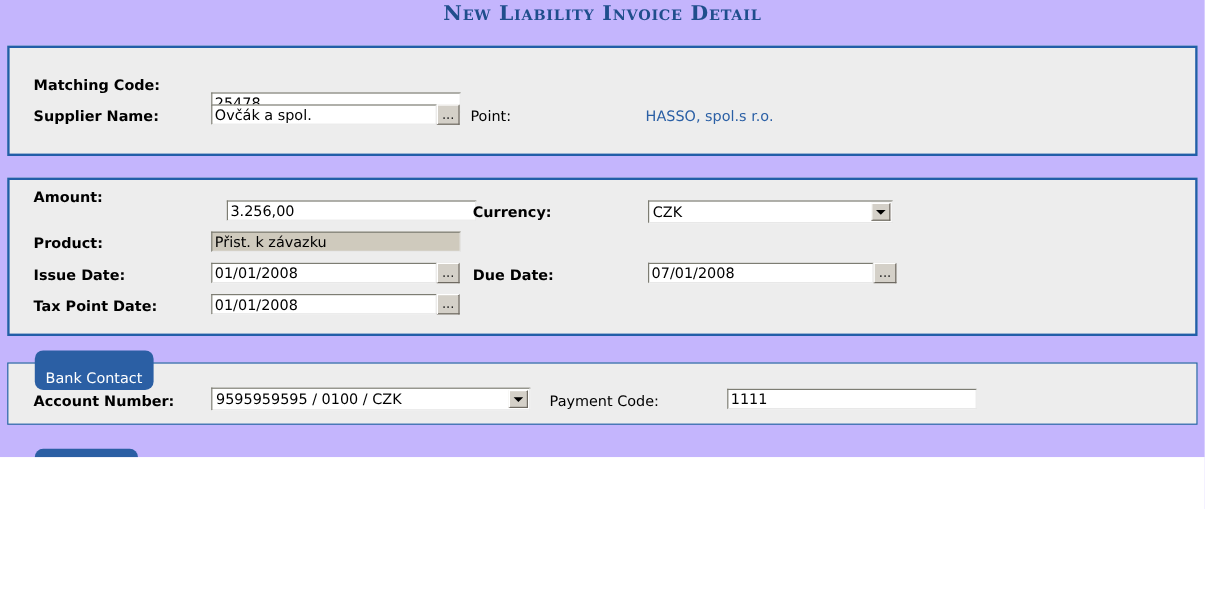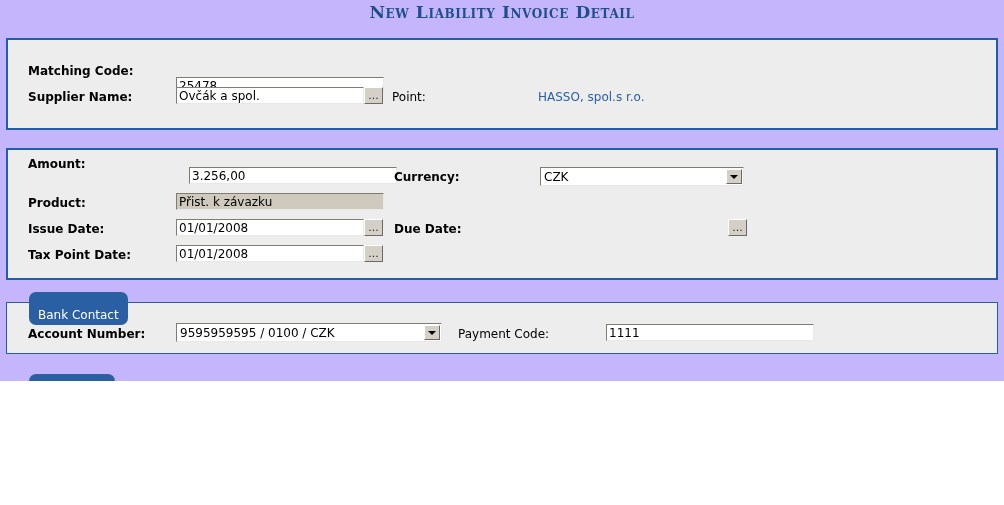--- a/index.html
+++ b/index.html
@@ -276,20 +276,21 @@
   </div>
 
   <div class="lbl" style="left:28px; top:196px;">Product:</div>
   <input class="ipt ipt-ro" readonly="" style="left: 176px; top: 193px; width: 208px; height: 17px;" value="Přist. k závazku">
 
   <div class="lbl" style="left:28px; top:222px;">Issue Date:</div>
   <input class="ipt" style="left: 176px; top: 219px; width: 188px; height: 17px;" value="01/01/2008">
   <button class="btn-dots" style="left:364px; top:219px; height:17px;">...</button>
 
   <div class="lbl" style="left:394px; top:222px;">Due Date:</div>
+  <input class="ipt" style="left: 540px; top: 219px; width: 188px; height: 17px;" value="07/01/2008">
   <button class="btn-dots" style="left:728px; top:219px; height:17px;">...</button>
 
   <div class="lbl" style="left:28px; top:248px;">Tax Point Date:</div>
   <input class="ipt" style="left: 176px; top: 245px; width: 188px; height: 17px;" value="01/01/2008">
   <button class="btn-dots" style="left:364px; top:245px; height:17px;">...</button>
 
   <div class="fs fs-bank">
     <div class="legend legend-bank">Bank Contact</div>
   </div>
 

